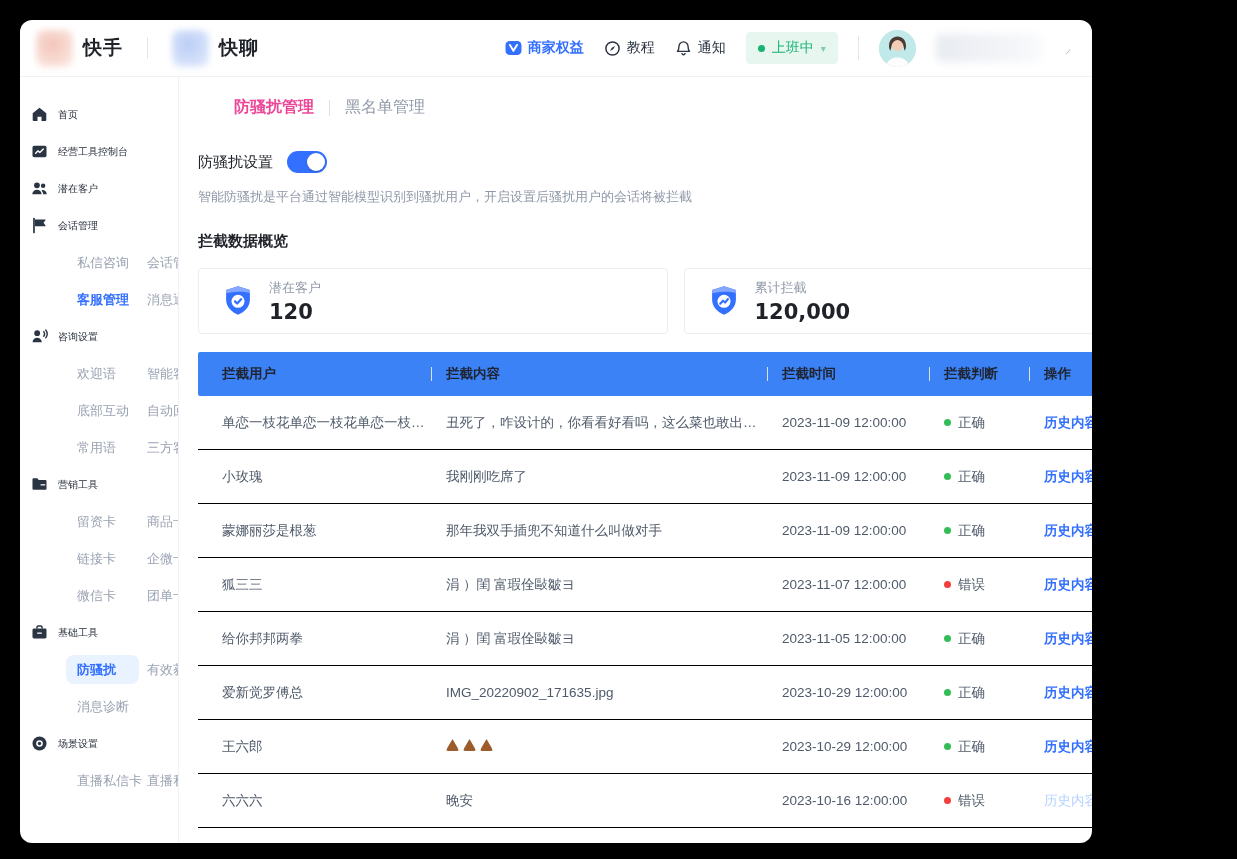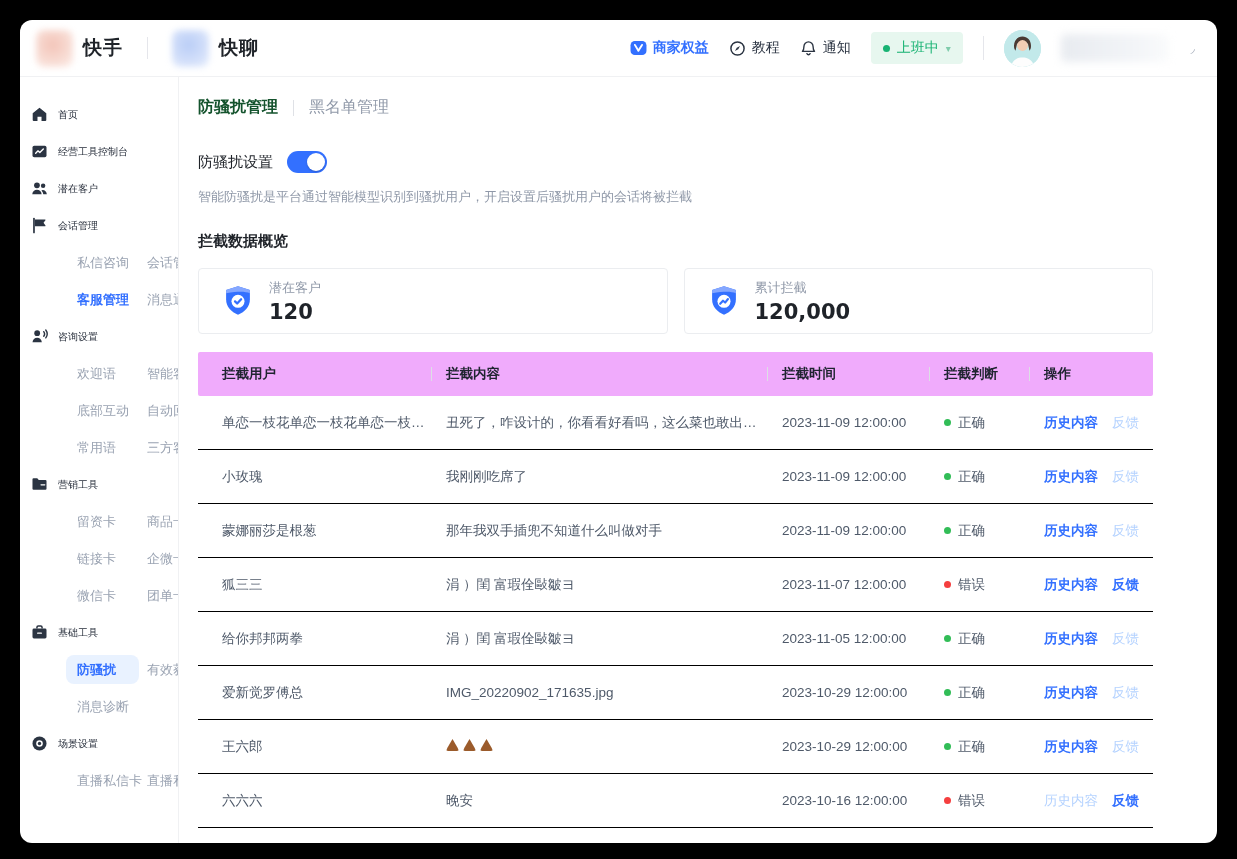--- a/index.html
+++ b/index.html
@@ -1,18 +1,18 @@
 <!DOCTYPE html>
 <html><head>
 <meta charset="utf-8">
 <style>
   * { margin:0; padding:0; box-sizing:border-box; }
   html,body { width:1237px; height:859px; background:#000; overflow:hidden;
     font-family:"Liberation Sans","DejaVu Sans",sans-serif; }
-  .window { position:absolute; left:20px; top:20px; width:1197px; height:823px;
+  .window { position:absolute; left:20px; top:20px; width:1072px; height:823px;
     background:#fff; border-radius:12px; overflow:hidden; display:flex; flex-direction:column; }
 
   
   .topbar { height:57px; flex:0 0 57px; display:flex; align-items:center;
     padding:0 22px 0 16px; border-bottom:1px solid #f0f1f3; }
   .brand { display:flex; align-items:center; gap:10px; }
   .logo-blur { width:37px; height:37px; border-radius:8px; filter:blur(3px); }
   .logo-pink { background:radial-gradient(circle at 45% 40%, #f3c4b8 0%, #f8ddd5 60%, #fdf0ec 100%); }
   .logo-blue { background:radial-gradient(circle at 45% 40%, #b9cdf6 0%, #d4e0fa 60%, #eaf1fd 100%); }
   .brand-name { font-size:19px; font-weight:700; color:#1f2329; letter-spacing:1px; }
@@ -43,41 +43,41 @@
   .side-link.active { color:#3370ff; font-weight:600; }
   .side-link.highlight::before { content:''; position:absolute; left:-11px; top:4px; right:8px; bottom:4px;
     background:#e9f2ff; border-radius:8px; z-index:0; }
   .side-link span { position:relative; z-index:1; }
 
   
   .main { flex:1; padding:20px 0 0 19px; min-width:0; }
   .content { width:955px; }
   .page-tabs { display:flex; align-items:center; margin-bottom:33px; }
   .page-tab { font-size:16px; color:#8f98a8; cursor:pointer; }
-  .page-tab.active { color:#14532d; font-weight:700; }
+  .page-tab.active { color:#ec4899; font-weight:700;margin-left:36px; }
   .tab-divider { width:1px; height:16px; background:#dfe1e6; margin:0 15px; }
 
   .setting-row { display:flex; align-items:center; gap:14px; margin-bottom:15px; }
   .setting-title { font-size:15px; font-weight:400; color:#1f2329; }
   .toggle { width:40px; height:22px; border-radius:11px; background:#3370ff; position:relative; cursor:pointer; }
   .toggle .knob { position:absolute; top:2px; right:2px; width:18px; height:18px; border-radius:50%;
     background:#fff; box-shadow:0 1px 2px rgba(0,0,0,.2); }
   .setting-desc { font-size:13px; color:#8f98a8; margin-bottom:26px; }
   .overview-title { font-size:15px; font-weight:700; color:#1f2329; margin-bottom:17px; }
 
   .cards { display:flex; gap:16px; margin-bottom:18px; }
   .card { flex:1; height:66px; border:1px solid #ebedf0; border-radius:4px;
     display:flex; align-items:center; gap:14px; padding-left:22px; }
   .shield { width:34px; height:34px; }
   .card-label { font-size:13px; color:#8f98a8; margin-bottom:3px; }
   .card-value { font-size:21px; font-weight:700; color:#1f2329; font-family:"DejaVu Sans",sans-serif; }
 
   
   .trow { display:grid; grid-template-columns:248px 336px 162px 100px 1fr; align-items:center; }
-  .thead { height:44px; background:#f0abfc; border-radius:2px; }
+  .thead { height:44px; background:#3b82f6; border-radius:2px; }
   .th { font-size:13.5px; font-weight:700; color:#1f2430; position:relative; padding-right:16px; }
   .th:first-child, .td:first-child { padding-left:24px; }
   .th:not(:last-child)::after { content:''; position:absolute; right:14px; top:50%;
     transform:translateY(-50%); width:1px; height:14px; background:#dcdfe4; }
   .tbody .trow { height:54px; border-bottom:1px solid #000000; }
   .td { font-size:13.5px; color:#4e5969; white-space:nowrap; overflow:hidden;
     text-overflow:ellipsis; padding-right:16px; }
   .cell-verdict { display:flex; align-items:center; gap:7px; }
   .dot { width:7px; height:7px; border-radius:50%; flex:0 0 7px; }
   .dot.correct { background:#32bd57; }

